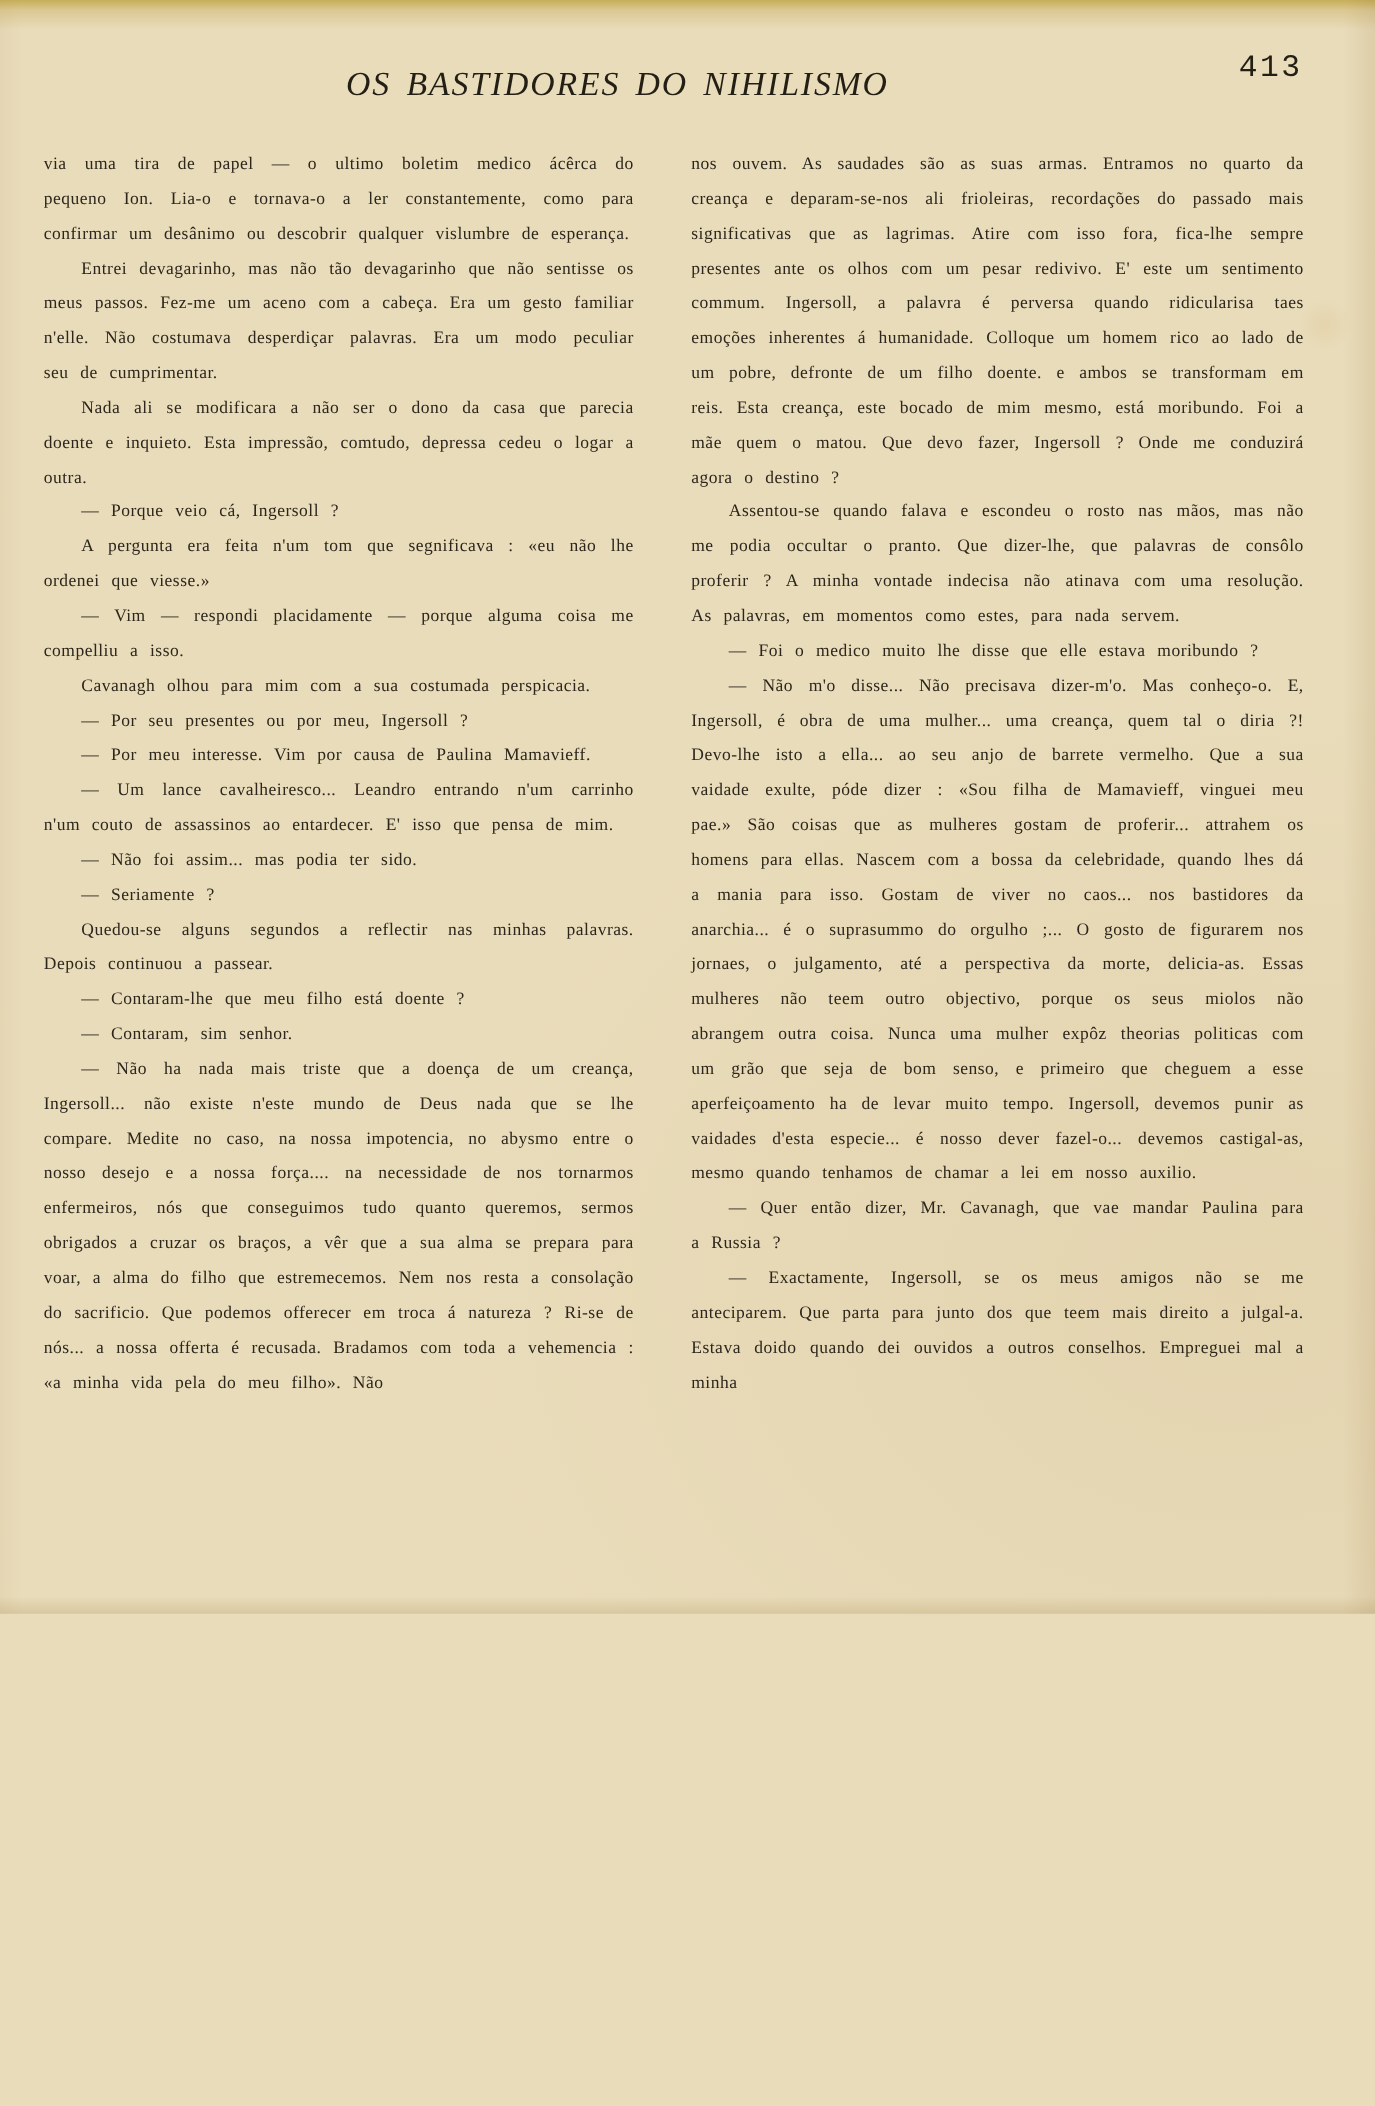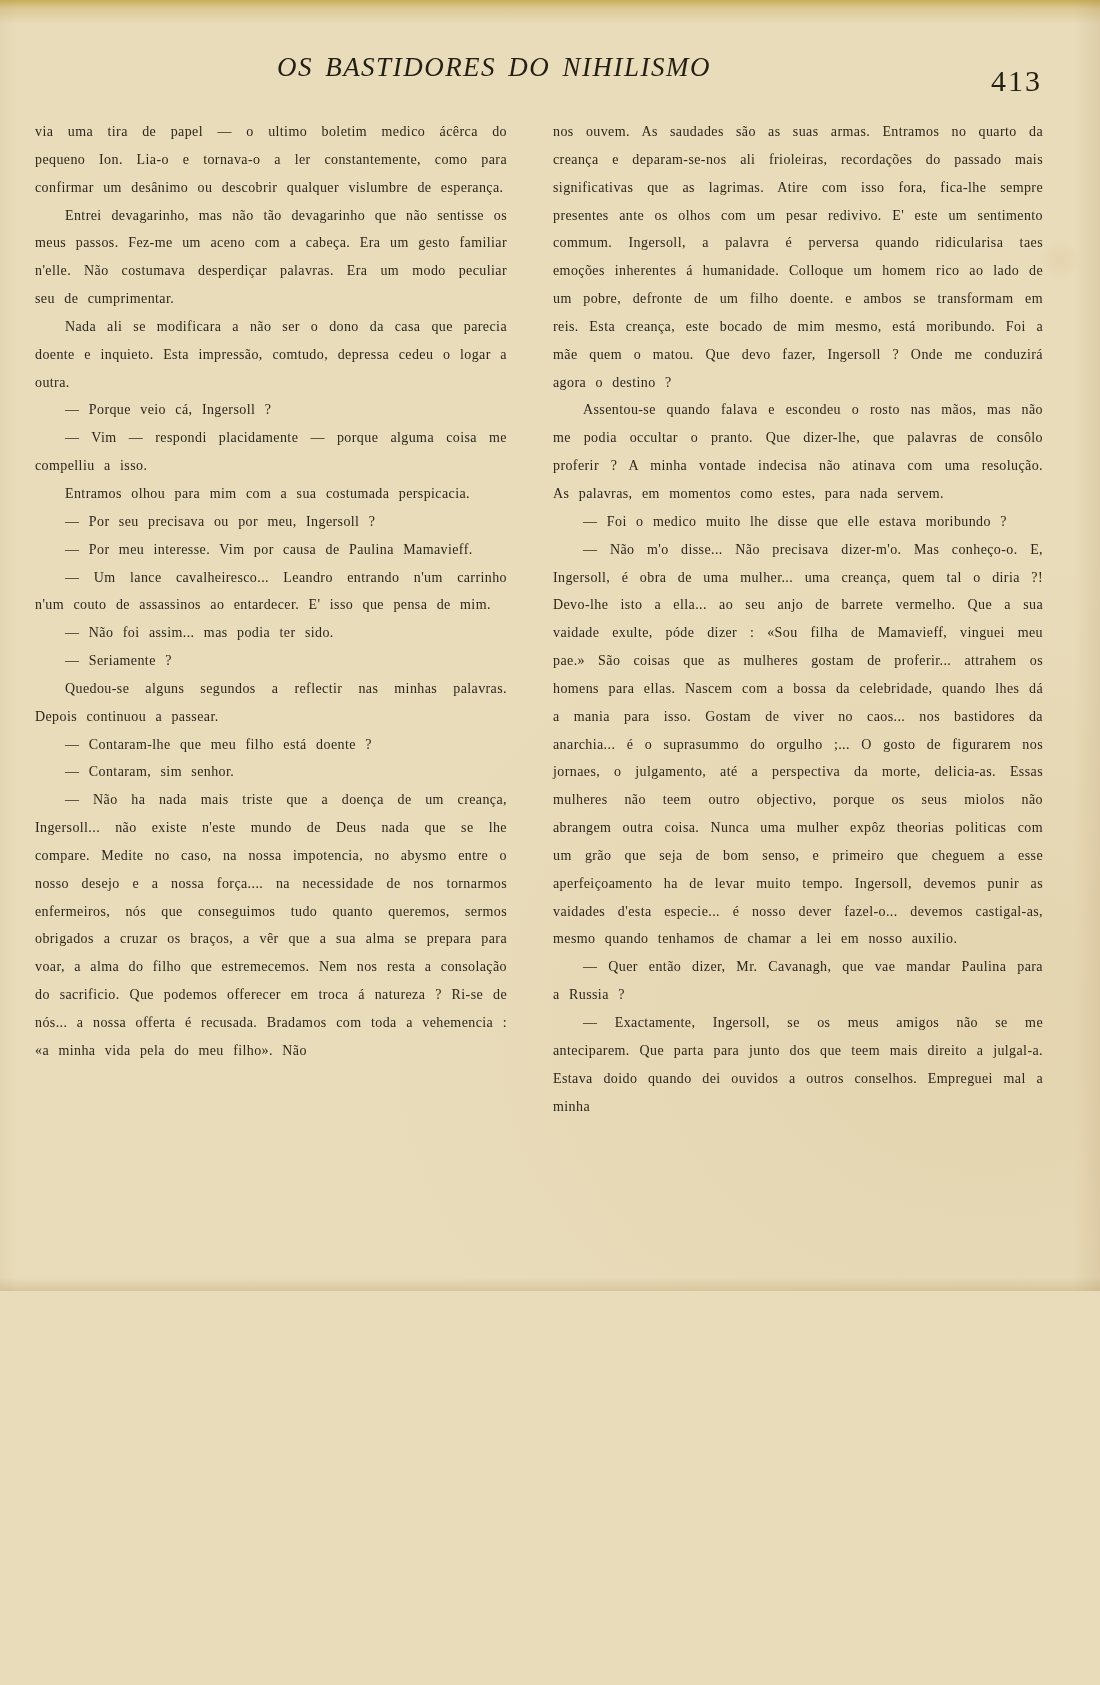--- a/index.html
+++ b/index.html
@@ -45,24 +45,25 @@
     font-style: italic;
     font-size: 27px;
     letter-spacing: 1.5px;
     word-spacing: 4px;
     color: #241f15;
     white-space: nowrap;
   }
   .page-number {
     position: absolute;
     right: 58px;
-    top: 64px;
-    font-size: 30px;
+    top: 40px;
+    font-size: 25px;
     letter-spacing: 2px;
     color: #241f15;
+    font-family: Liberation Mono, monospace;
   }
   .text-block {
     display: flex;
     gap: 46px;
     padding: 28px 57px 0 35px;
   }
   .column {
     text-align: justify;
     font-size: 14px;
     line-height: 27.85px;
@@ -87,23 +88,24 @@
     <div class="running-title">OS BASTIDORES DO NIHILISMO</div>
     <div class="page-number">413</div>
   </header>
 
   <main class="text-block">
     <section class="column column-left">
         <p class="para">via uma tira de papel — o ultimo boletim medico ácêrca do pequeno Ion. Lia-o e tornava-o a ler constantemente, como para confirmar um desânimo ou descobrir qualquer vislumbre de esperança.</p>
         <p class="para indent">Entrei devagarinho, mas não tão devagarinho que não sentisse os meus passos. Fez-me um aceno com a cabeça. Era um gesto familiar n'elle. Não costumava desperdiçar palavras. Era um modo peculiar seu de cumprimentar.</p>
         <p class="para indent">Nada ali se modificara a não ser o dono da casa que parecia doente e inquieto. Esta impressão, comtudo, depressa cedeu o logar a outra.</p>
         <p class="para indent">— Porque veio cá, Ingersoll ?</p>
+        <p class="para indent">A pergunta era feita n'um tom que segnificava : «eu não lhe ordenei que viesse.»</p>
         <p class="para indent">— Vim — respondi placidamente — porque alguma coisa me compelliu a isso.</p>
-        <p class="para indent">Entramos olhou para mim com a sua costumada perspicacia.</p>
-        <p class="para indent">— Por seu precisava ou por meu, Ingersoll ?</p>
+        <p class="para indent">Cavanagh olhou para mim com a sua costumada perspicacia.</p>
+        <p class="para indent">— Por seu presentes ou por meu, Ingersoll ?</p>
         <p class="para indent">— Por meu interesse. Vim por causa de Paulina Mamavieff.</p>
         <p class="para indent">— Um lance cavalheiresco... Leandro entrando n'um carrinho n'um couto de assassinos ao entardecer. E' isso que pensa de mim.</p>
         <p class="para indent">— Não foi assim... mas podia ter sido.</p>
         <p class="para indent">— Seriamente ?</p>
         <p class="para indent">Quedou-se alguns segundos a reflectir nas minhas palavras. Depois continuou a passear.</p>
         <p class="para indent">— Contaram-lhe que meu filho está doente ?</p>
         <p class="para indent">— Contaram, sim senhor.</p>
         <p class="para indent">— Não ha nada mais triste que a doença de um creança, Ingersoll... não existe n'este mundo de Deus nada que se lhe compare. Medite no caso, na nossa impotencia, no abysmo entre o nosso desejo e a nossa força.... na necessidade de nos tornarmos enfermeiros, nós que conseguimos tudo quanto queremos, sermos obrigados a cruzar os braços, a vêr que a sua alma se prepara para voar, a alma do filho que estremecemos. Nem nos resta a consolação do sacrificio. Que podemos offerecer em troca á natureza ? Ri-se de nós... a nossa offerta é recusada. Bradamos com toda a vehemencia : «a minha vida pela do meu filho». Não</p>
       </section>
     <section class="column column-right">

